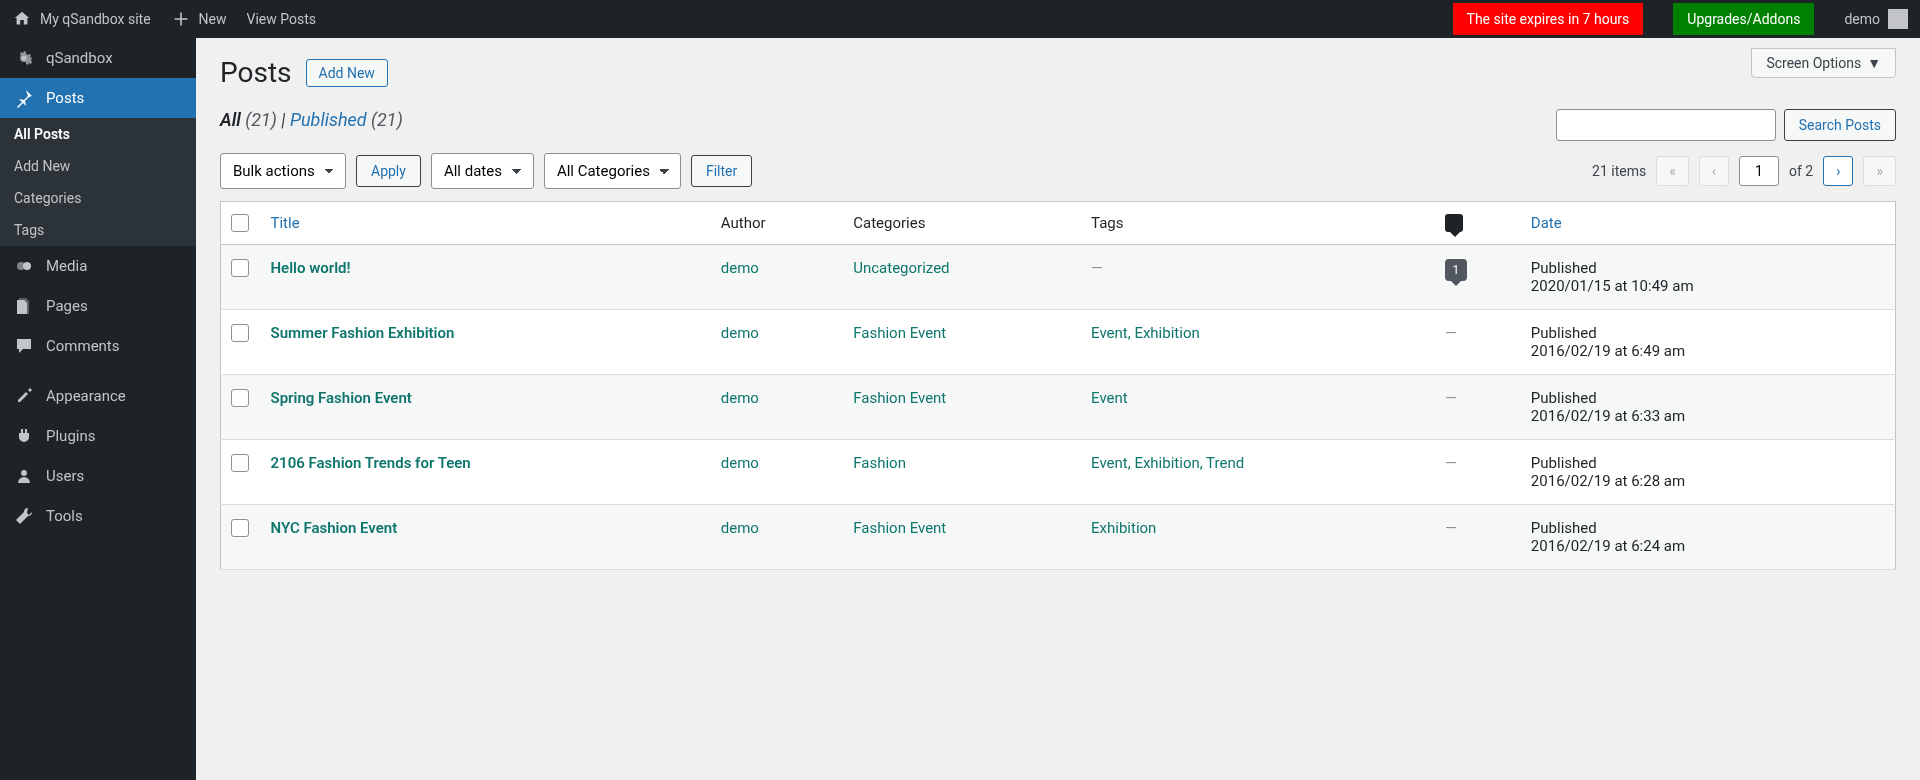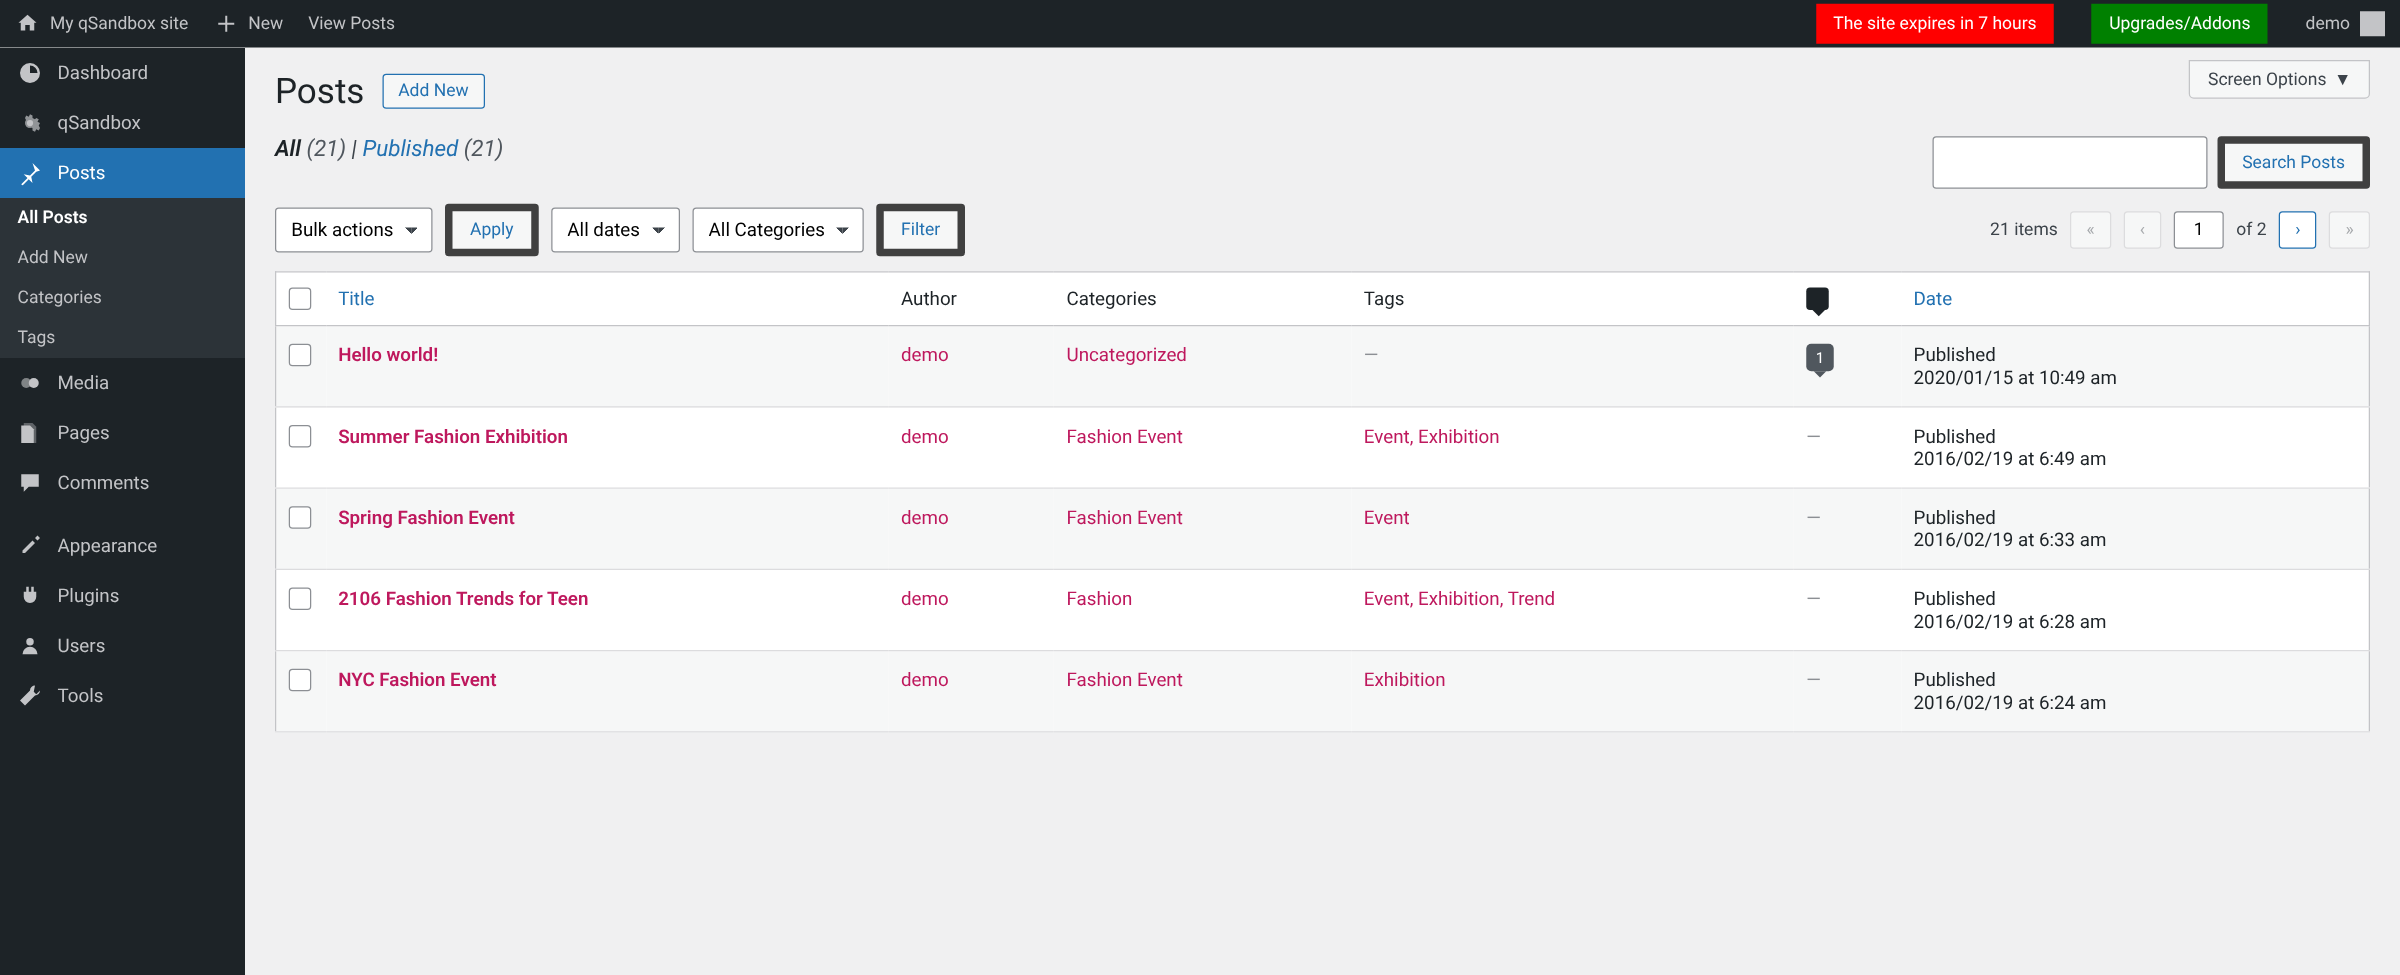--- a/index.html
+++ b/index.html
@@ -36,40 +36,40 @@
 .page-title { font-size: 28px; font-weight: 400; color: #1d2327; }
 .add-new-btn { border: 1px solid #2271b1; color: #2271b1; background: #f6f7f7; padding: 5px 12px; font-size: 14px; cursor: pointer; border-radius: 3px; }
 
 .subsubsub { margin-bottom: 12px; font-size: 18px; font-style: italic; }
 .subsubsub a { color: #2271b1; text-decoration: none; }
 .subsubsub .current { color: #1d2327; font-weight: 600; }
 .subsubsub .count { color: #50575e; font-weight: 400; }
 
 .tablenav { display: flex; align-items: center; gap: 10px; margin-bottom: 12px; }
 .select-box { border: 1px solid #8c8f94; background: #fff; padding: 8px 30px 8px 12px; font-size: 15px; border-radius: 3px; appearance: none; position: relative; background-image: linear-gradient(45deg, transparent 50%, #3c434a 50%), linear-gradient(135deg, #3c434a 50%, transparent 50%); background-position: calc(100% - 16px) center, calc(100% - 11px) center; background-size: 5px 5px, 5px 5px; background-repeat: no-repeat; }
-.action-btn { border: 6px solid #404040; color: #2271b1; background: #f6f7f7; padding: 7px 14px; font-size: 14px; cursor: pointer; border-radius: 3px; }
+.action-btn { border: 1px solid #404040; color: #2271b1; background: #f6f7f7; padding: 7px 14px; font-size: 14px; cursor: pointer; border-radius: 3px; }
 .tablenav-right { margin-left: auto; display: flex; align-items: center; gap: 10px; font-size: 14px; }
 .page-input { width: 40px; text-align: center; border: 1px solid #8c8f94; padding: 6px 4px; font-size: 14px; border-radius: 3px; }
 .page-btn { border: 1px solid #8c8f94; background: #fff; padding: 6px 12px; font-size: 14px; cursor: pointer; border-radius: 3px; color: #3c434a; }
 .page-btn.disabled { background: #f6f7f7; color: #a7aaad; border-color: #dcdcde; cursor: default; }
 .page-btn.active { border-color: #2271b1; color: #2271b1; }
 .search-box { margin-left: auto; display: flex; gap: 8px; margin-bottom: 12px; }
 .search-input { border: 1px solid #8c8f94; padding: 7px 10px; font-size: 14px; width: 220px; border-radius: 3px; }
 
 .top-controls { display: flex; align-items: flex-start; justify-content: space-between; }
 
 
 .wp-table { width: 100%; border-collapse: collapse; border: 1px solid #c3c4c7; background: #fff; }
 .wp-table thead th { text-align: left; padding: 12px 10px; font-weight: 400; font-size: 15px; color: #2271b1; border-bottom: 1px solid #c3c4c7; }
 .wp-table thead th.check { width: 40px; }
 .wp-table thead th.dark { color: #1d2327; }
 .wp-table tbody tr { border-bottom: 1px solid #dcdcde; }
 .wp-table tbody tr:nth-child(odd) { background: #f6f7f7; }
 .wp-table tbody td { padding: 14px 10px; font-size: 15px; vertical-align: top; }
-.wp-table a { color: #be185d; text-decoration: none; }
+.wp-table a { color: #0f766e; text-decoration: none; }
 .wp-table .title-link { font-weight: 600; }
 .checkbox { width: 18px; height: 18px; border: 1px solid #8c8f94; border-radius: 3px; background: #fff; cursor: pointer; }
 .dash { color: #8c8f94; }
 .comment-bubble { display: inline-flex; align-items: center; justify-content: center; background: #50575e; color: #fff; min-width: 22px; height: 22px; border-radius: 4px; font-size: 12px; position: relative; padding: 0 6px; }
 .comment-bubble::after { content: ""; position: absolute; bottom: -5px; left: 6px; border: 5px solid transparent; border-top-color: #50575e; border-bottom: none; }
 .comment-header-icon { width: 18px; height: 18px; background: #1d2327; border-radius: 3px; position: relative; }
 .comment-header-icon::after { content: ""; position: absolute; bottom: -5px; left: 5px; border: 5px solid transparent; border-top-color: #1d2327; border-bottom: none; }
 .date-cell .status { color: #1d2327; }
 .date-cell .datetime { color: #1d2327; }
 
@@ -105,28 +105,20 @@
     <div class="upgrade-badge">Upgrades/Addons</div>
     <div class="user-item">
       <span>demo</span>
       <span class="avatar"></span>
     </div>
   </div>
 </div>
 
 <div class="wrap">
   <div class="sidebar">
-    <div class="menu-item">
-      <span class="menu-icon">
-          <svg viewBox="0 0 20 20" width="20" height="20">
-            <path d="M10 2a8 8 0 100 16 8 8 0 000-16zm0 2a6 6 0 016 6h-6V4z"></path>
-          </svg>
-        </span>
-      <span>Dashboard</span>
-    </div>
     <div class="menu-item">
       <span class="menu-icon">
           <svg viewBox="0 0 20 20" width="20" height="20">
             <path d="M10 6a4 4 0 100 8 4 4 0 000-8zm8 4l-2-1 1-2-2-1-1 1-2-1V4l-2-1-1 2-2-1-1 2 1 2-1 2 2 1-1 2 2 1 1-1 2 1v2l2 1 1-2 2 1 1-2-1-2z" opacity=".7"></path>
             <circle cx="10" cy="10" r="2.5"></circle>
           </svg>
         </span>
       <span>qSandbox</span>
     </div>
     <div class="menu-item current">

